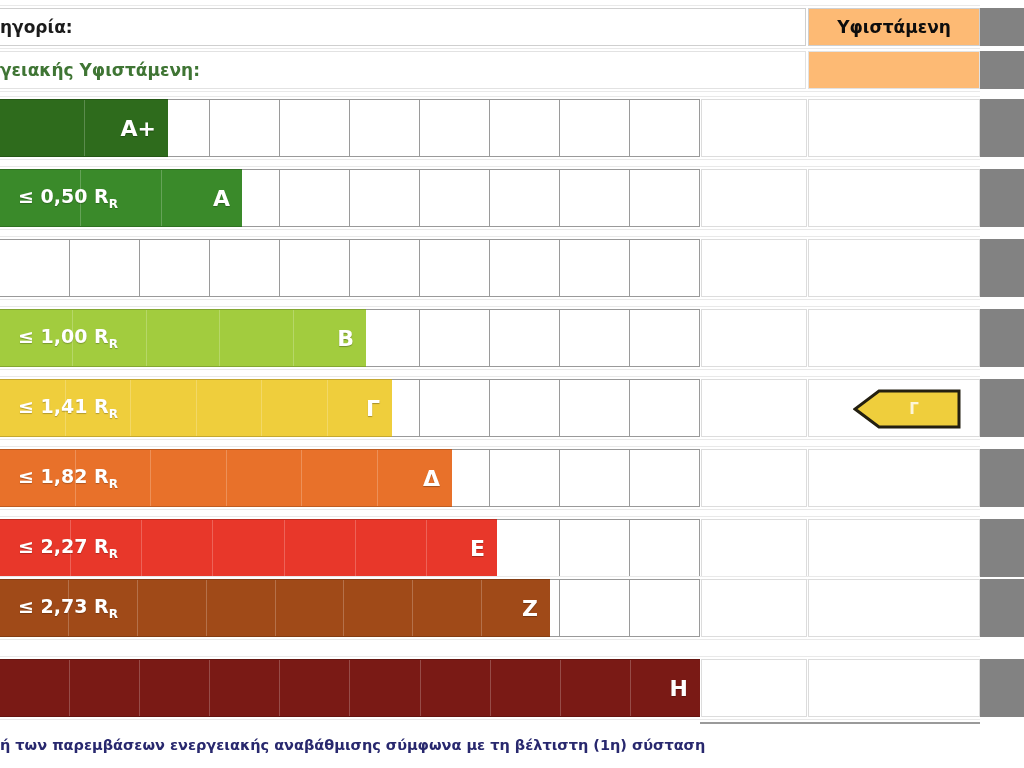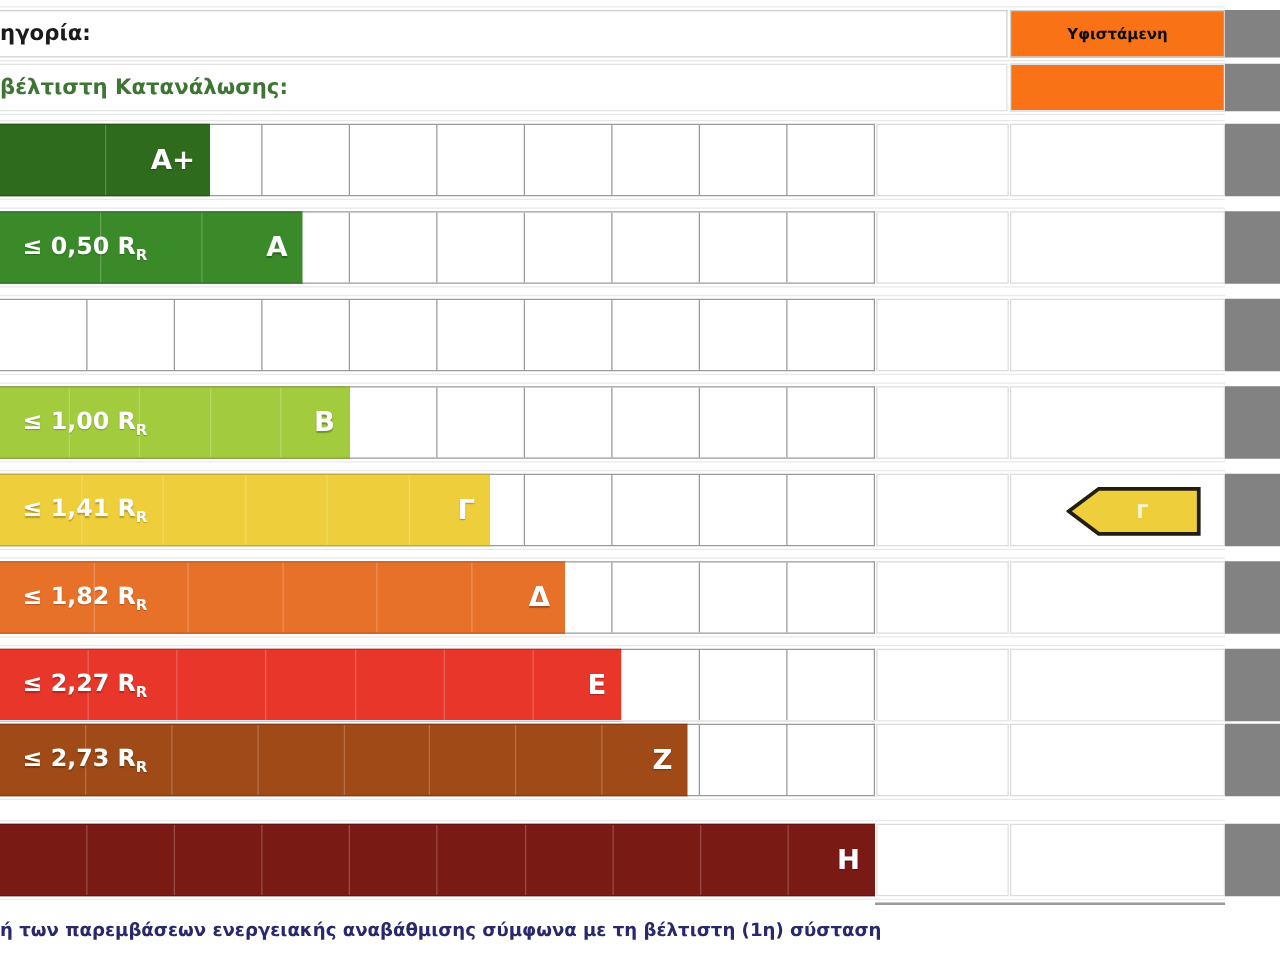--- a/index.html
+++ b/index.html
@@ -57,26 +57,26 @@
   .hdr-label.cat   { width: 806px; color: #1b1b1b; border: 1px solid #cfcfcf; border-left: none; background:#fff; }
   .hdr-label.cons  { width: 806px; color: #3f7534; border: 1px solid #e2e2e2; border-left: none; background:#fff; }
 
   .hdr-existing {
     position: absolute;
     left: 808px;
     top: 0;
     width: 172px;
     height: 100%;
     border: 1px solid #cfcfcf;
-    background: #f97316;
+    background: #fdba74;
     display: flex;
     align-items: center;
     justify-content: center;
     font-weight: bold;
-    font-size: 12px;
+    font-size: 17px;
     color: #0d0d0d;
   }
   .hdr-existing.plain { border-color: #e2e2e2; }
 
   .gray-cap {
     position: absolute;
     left: 980px;
     top: 0;
     width: 44px;
     height: 100%;
@@ -225,21 +225,21 @@
 
 <div id="sheet">
 
   <div class="row hdr-row" style="top:8px;">
     <div class="hdr-label cat">ηγορία:</div>
     <div class="hdr-existing">Υφιστάμενη</div>
     <div class="gray-cap"></div>
   </div>
 
   <div class="row hdr-row" style="top:51px;">
-    <div class="hdr-label cons">βέλτιστη Κατανάλωσης:</div>
+    <div class="hdr-label cons">γειακής Υφιστάμενη:</div>
     <div class="hdr-existing plain"></div>
     <div class="gray-cap"></div>
   </div>
 
   <div id="bands-host">
       <div class="row band-row" style="top: 99px;">
         <div class="grid">
           <div class="gcell"></div>
           <div class="gcell"></div>
           <div class="gcell"></div>
@@ -312,21 +312,21 @@
           <div class="gcell"></div>
           <div class="gcell"></div>
           <div class="gcell"></div>
           <div class="gcell"></div>
           <div class="gcell"></div>
           <div class="gcell"></div>
           <div class="gcell"></div>
           <div class="gcell"></div>
           <div class="gcell"></div>
         </div>
-        <div class="bar" style="width:280px;background:#A2CC3E;">
+        <div class="bar" style="width:366px;background:#A2CC3E;">
           <div class="seams">
             <span></span>
             <span></span>
             <span></span>
             <span></span>
             <span></span>
           </div>
           <div class="bar-req">≤ 1,00 R<sub>R</sub></div>
           <div class="bar-letter">B</div>
         </div>

